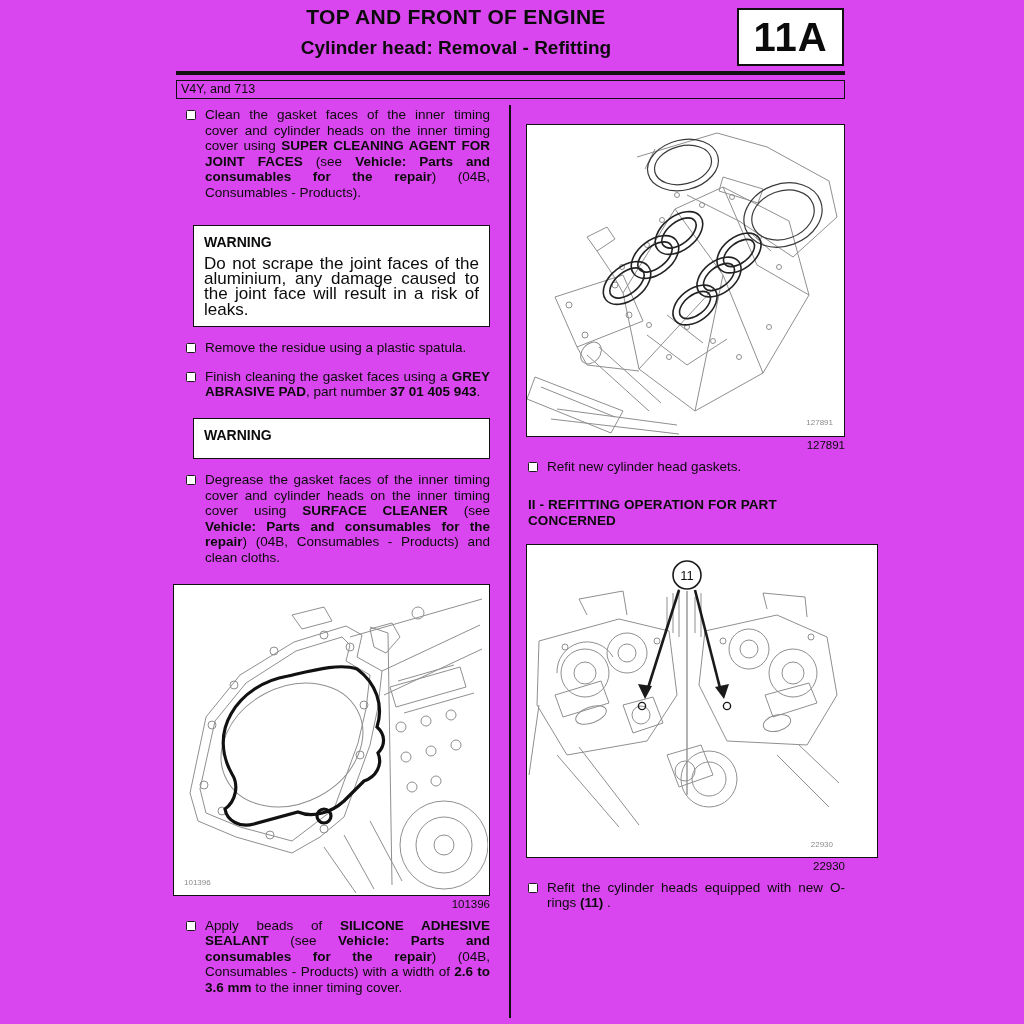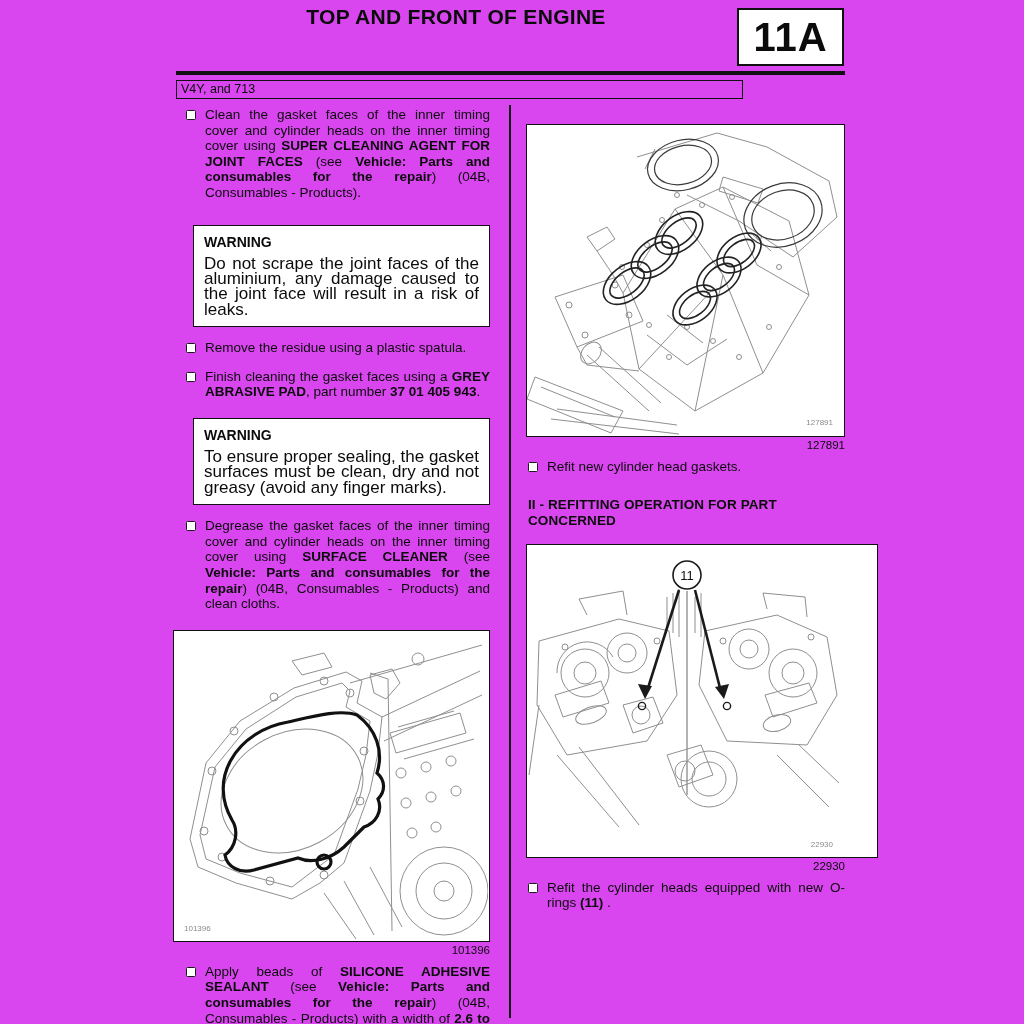--- a/index.html
+++ b/index.html
@@ -6,21 +6,21 @@
   body{width:1024px;height:1024px;position:relative;font-family:"Liberation Sans",sans-serif;color:#0b0b0b;}
   .page{position:absolute;left:0;top:0;width:1024px;height:1024px;background:#d946ef;overflow:hidden;padding-left:41px;}
 
   
   .hdr-titles{position:absolute;left:176px;top:5px;width:560px;text-align:center;}
   .hdr-line1{font-size:21px;font-weight:bold;letter-spacing:.3px;}
   .hdr-line2{font-size:19px;font-weight:bold;margin-top:8px;}
   .code-box{position:absolute;left:737px;top:8px;width:103px;height:54px;border:2.5px solid #101010;
             display:flex;align-items:center;justify-content:center;font-size:40px;font-weight:bold;letter-spacing:1px;background:#fff;text-align:center;}
   .hrule{position:absolute;left:176px;top:71px;width:669px;height:4px;background:#101010;}
-  .model-box{position:absolute;left:176px;top:80px;width:567px;height:19px;border:1.2px solid #101010;
+  .model-box{position:absolute;left:176px;top:80px;width:669px;height:19px;border:1.2px solid #101010;
              box-sizing:border-box;font-size:12.5px;line-height:15px;padding:1px 0 0 4px;}
 
   
   .col{position:absolute;top:105px;}
   .col-left{left:176px;width:314px;}
   .col-right{left:526px;width:319px;}
   .vdivider{position:absolute;left:509px;top:105px;width:1.6px;height:913px;background:#101010;}
 
   .bullet{display:flex;gap:9px;margin-bottom:13px;}
   .col-left .bullet{padding-left:10px;}
@@ -45,20 +45,21 @@
   .figid{font-size:8px;fill:#8a8a8a;}
   .callout-txt{font-size:13px;fill:#101010;}
 </style>
 </head>
 <body>
 
 <div class="page">
 
   <div class="hdr-titles">
     <div class="hdr-line1">TOP AND FRONT OF ENGINE</div>
+    <div class="hdr-line2">Cylinder head: Removal - Refitting</div>
   </div>
   <div class="code-box">
     <span>11A</span>
   </div>
   <div class="hrule"></div>
   <div class="model-box">
     <span>V4Y, and 713</span>
   </div>
 
   <div class="vdivider"></div>
@@ -80,21 +81,20 @@
       <div class="bt"><span>Remove the residue using a plastic spatula.</span></div>
     </div>
 
     <div class="bullet">
       <span class="sq"></span>
       <div class="bt"><span>Finish cleaning the gasket faces using a </span><span class="b">GREY ABRASIVE PAD</span><span>, part number </span><span class="b">37 01 405 943</span><span>.</span></div>
     </div>
 
     <div class="warning" style="margin-top:18px;">
       <div class="wtitle">WARNING</div>
-      <div class="wbody">To ensure proper sealing, the gasket surfaces must be clean, dry and not greasy (avoid any finger marks).</div>
     </div>
 
     <div class="bullet">
       <span class="sq"></span>
       <div class="bt"><span>Degrease the gasket faces of the inner timing cover and cylinder heads on the inner timing cover using </span><span class="b">SURFACE CLEANER</span><span> (see </span><span class="b">Vehicle: Parts and consumables for the repair</span><span>) (04B, Consumables - Products) and clean cloths.</span></div>
     </div>
 
     <div class="figure fig-timing">
       <svg width="314" height="309" viewBox="0 0 314 309">
         <g stroke="#8f8f8f" fill="none" stroke-width="1">

